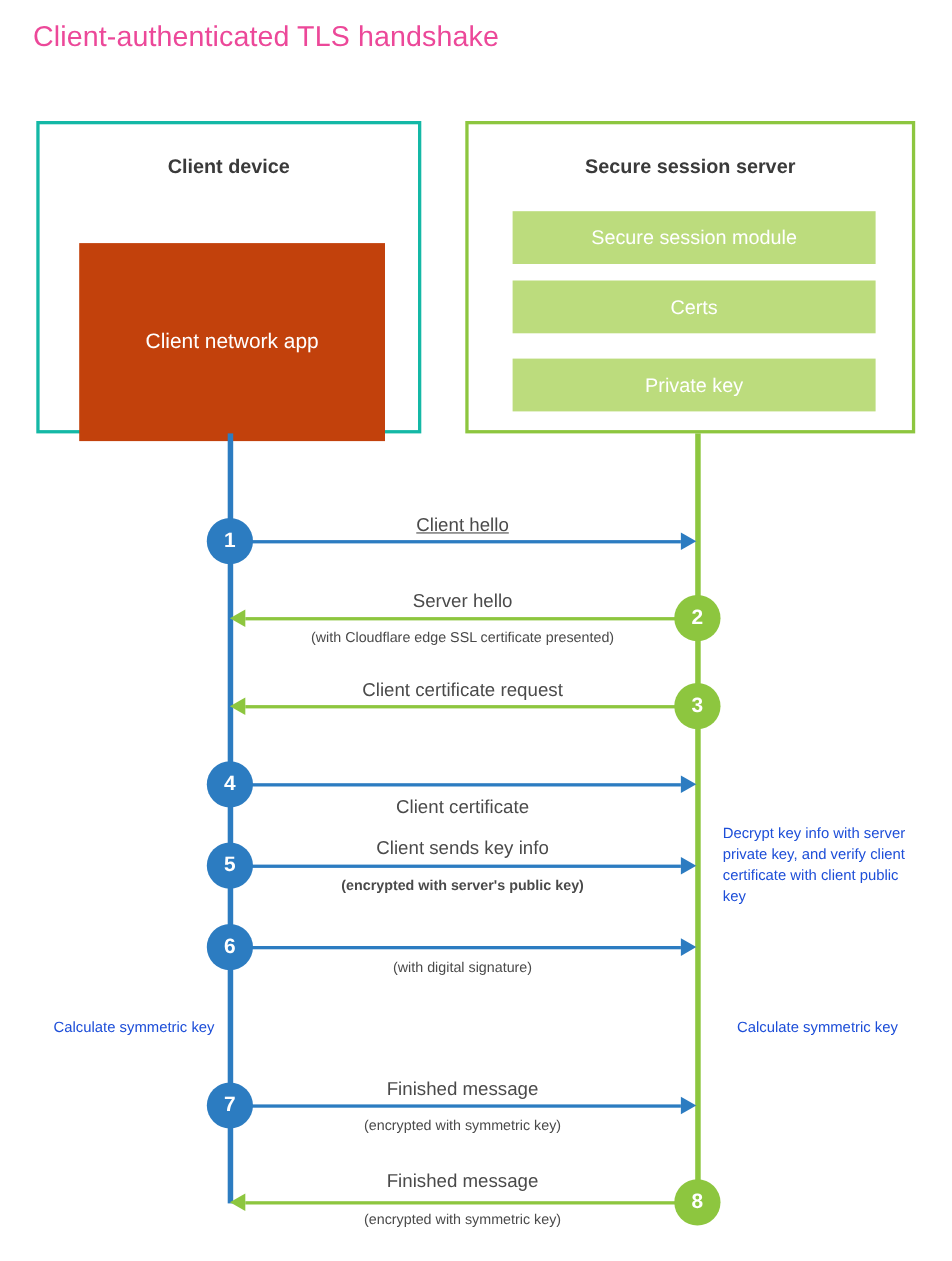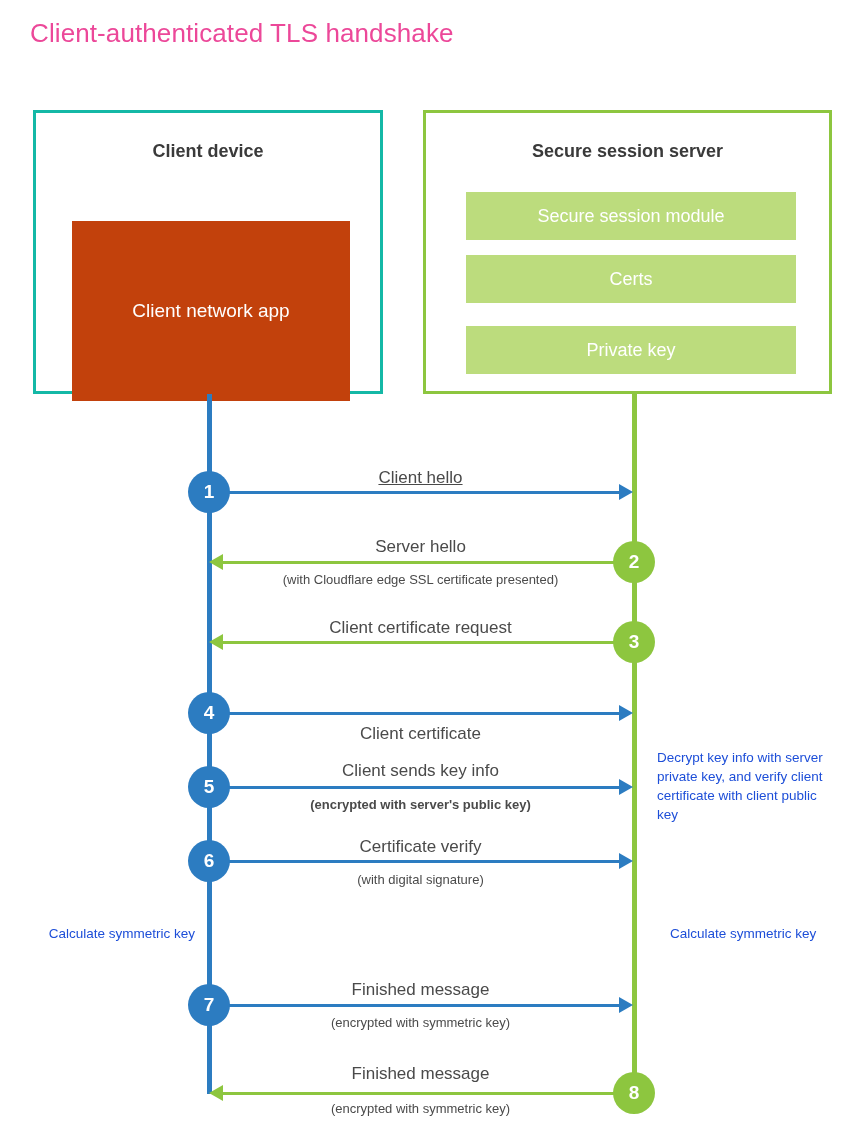--- a/index.html
+++ b/index.html
@@ -216,21 +216,20 @@
   <div class="arrow-line blue" style="left:209px; top:712px; width:410px;"></div>
   <div class="arrow-head right blue" style="left:619px; top:705px;"></div>
   <div class="step-circle blue" style="left:188px; top:692px;">4</div>
 
   <div class="msg-label" style="left:209px; top:761px; width:423px;">Client sends key info</div>
   <div class="arrow-line blue" style="left:209px; top:786px; width:410px;"></div>
   <div class="arrow-head right blue" style="left:619px; top:779px;"></div>
   <div class="msg-sub" style="left:209px; top:797px; width:423px;font-weight:bold;">(encrypted with server's public key)</div>
   <div class="step-circle blue" style="left:188px; top:766px;">5</div>
 
-  <div class="msg-label" style="left:209px; top:837px; width:423px;">Certificate verify</div>
   <div class="arrow-line blue" style="left:209px; top:860px; width:410px;"></div>
   <div class="arrow-head right blue" style="left:619px; top:853px;"></div>
   <div class="msg-sub" style="left:209px; top:872px; width:423px;">(with digital signature)</div>
   <div class="step-circle blue" style="left:188px; top:840px;">6</div>
 
   <div class="side-note" id="note-decrypt">Decrypt key info with server private key, and verify client certificate with client public key</div>
   <div class="side-note" id="note-client-sym">Calculate symmetric key</div>
   <div class="side-note" id="note-server-sym">Calculate symmetric key</div>
 
   <div class="msg-label" style="left:209px; top:980px; width:423px;">Finished message</div>

